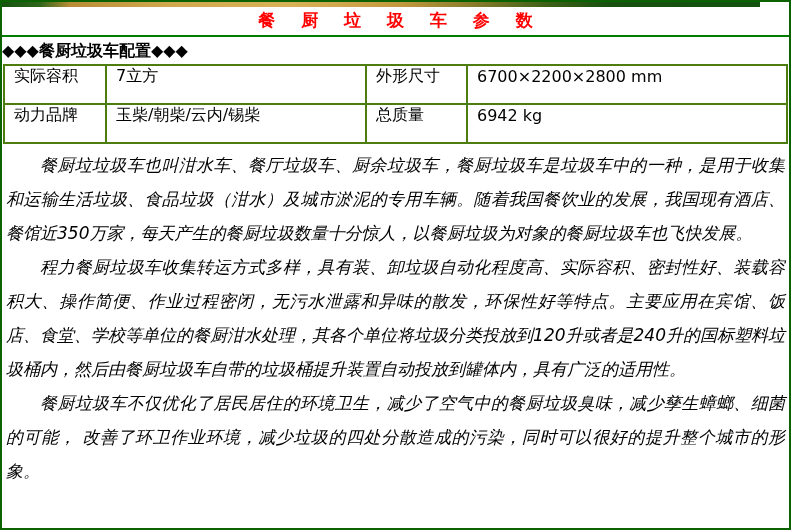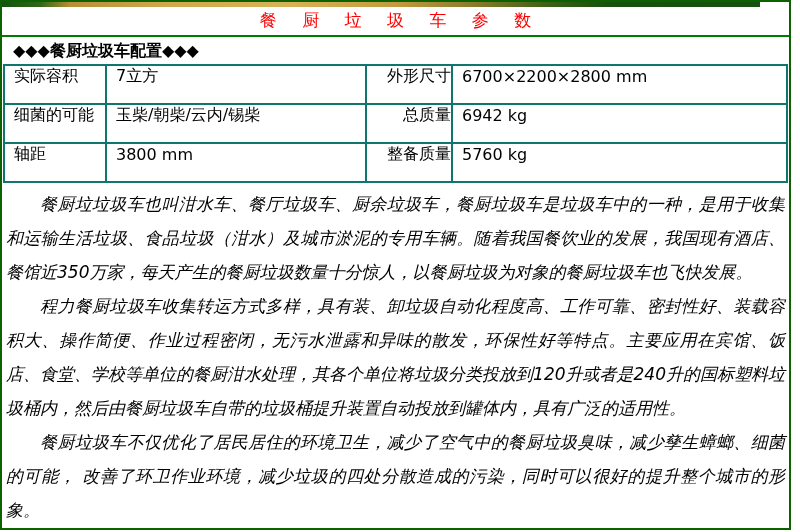--- a/index.html
+++ b/index.html
@@ -26,51 +26,51 @@
       #c59a3f 52%, #8a7c2b 62%, #3d6016 72%, #17500f 80%, #14530e 100%);
   }
   .top-strip-gap {
     position:absolute; top:0; left:758px;
     width:29px; height:4px; background:#fff;
   }
   .title-row {
     height:35px;
     display:flex; align-items:center; justify-content:center;
     color:#ff0000;
-    font-weight:normal;
+    font-weight:bold;
     font-size:17px;
     letter-spacing:10px;
     text-indent:10px;
     border-bottom:2px solid #007c00;
     padding-top:4px;
   }
   .subtitle-row {
     height:27px;
     line-height:27px;
-    padding-left:11px;
+    padding-left:0;
     font-weight:bold;
     font-size:16px;
   }
   table.spec-table {
     border-collapse:collapse;
     table-layout:fixed;
     margin-left:1px;
     width:785px;
   }
   table.spec-table td {
-    border:2px solid #0f766e;
+    border:2px solid #4d7c0f;
     height:28px;
     font-size:16px;
     padding:0 0 16px 9px;
     white-space:nowrap;
     overflow:hidden;
   }
   td.c1 { width:102px; }
   td.c2 { width:260px; }
-  td.c3 { width:86px;text-align:right; }
+  td.c3 { width:101px; }
   td.c4 { width:auto;margin-left:13px;  }
   .body-text {
     padding:4px 4px 0 4px;
     font-size:17px;
     line-height:34px;
     text-align:justify;
   }
   .body-text p {
     text-indent:2em;
     margin:0;
@@ -90,32 +90,26 @@
 
   <table class="spec-table">
     <tbody>
       <tr>
         <td class="c1">实际容积</td>
         <td class="c2">7立方</td>
         <td class="c3">外形尺寸</td>
         <td class="c4">6700×2200×2800 mm</td>
       </tr>
       <tr>
-        <td class="c1">细菌的可能</td>
+        <td class="c1">动力品牌</td>
         <td class="c2">玉柴/朝柴/云内/锡柴</td>
         <td class="c3">总质量</td>
         <td class="c4">6942 kg</td>
-      </tr>
-      <tr>
-        <td class="c1">轴距</td>
-        <td class="c2">3800 mm</td>
-        <td class="c3">整备质量</td>
-        <td class="c4">5760 kg</td>
       </tr>
     </tbody>
   </table>
 
   <div class="body-text">
     <p>餐厨垃垃圾车也叫泔水车、餐厅垃圾车、厨余垃圾车，餐厨垃圾车是垃圾车中的一种，是用于收集和运输生活垃圾、食品垃圾（泔水）及城市淤泥的专用车辆。随着我国餐饮业的发展，我国现有酒店、餐馆近350万家，每天产生的餐厨垃圾数量十分惊人，以餐厨垃圾为对象的餐厨垃圾车也飞快发展。</p>
-    <p>程力餐厨垃圾车收集转运方式多样，具有装、卸垃圾自动化程度高、工作可靠、密封性好、装载容积大、操作简便、作业过程密闭，无污水泄露和异味的散发，环保性好等特点。主要应用在宾馆、饭店、食堂、学校等单位的餐厨泔水处理，其各个单位将垃圾分类投放到120升或者是240升的国标塑料垃圾桶内，然后由餐厨垃圾车自带的垃圾桶提升装置自动投放到罐体内，具有广泛的适用性。</p>
+    <p>程力餐厨垃圾车收集转运方式多样，具有装、卸垃圾自动化程度高、实际容积、密封性好、装载容积大、操作简便、作业过程密闭，无污水泄露和异味的散发，环保性好等特点。主要应用在宾馆、饭店、食堂、学校等单位的餐厨泔水处理，其各个单位将垃圾分类投放到120升或者是240升的国标塑料垃圾桶内，然后由餐厨垃圾车自带的垃圾桶提升装置自动投放到罐体内，具有广泛的适用性。</p>
     <p>餐厨垃圾车不仅优化了居民居住的环境卫生，减少了空气中的餐厨垃圾臭味，减少孳生蟑螂、细菌的可能， 改善了环卫作业环境，减少垃圾的四处分散造成的污染，同时可以很好的提升整个城市的形象。</p>
   </div>
 </div>
 
 </body></html>

